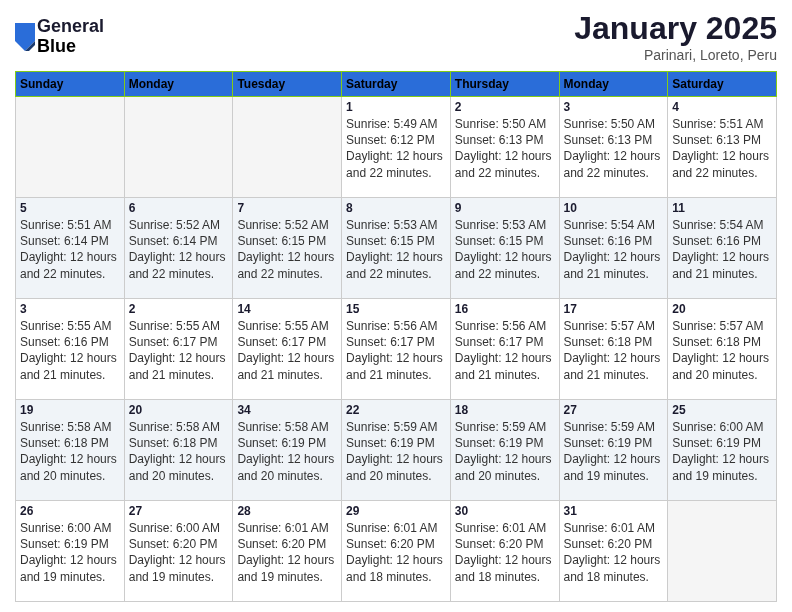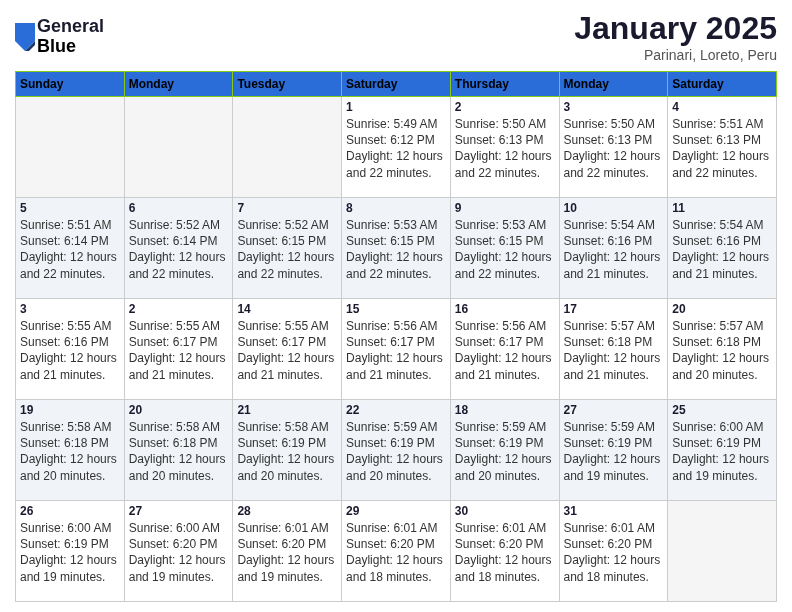--- a/index.html
+++ b/index.html
@@ -260,21 +260,21 @@
 Sunset: 6:18 PM
 Daylight: 12 hours and 20 minutes.</div>
           </td>
           <td>
             <span class="day-num">20</span>
             <div class="day-info" style="white-space: pre-line;">Sunrise: 5:58 AM
 Sunset: 6:18 PM
 Daylight: 12 hours and 20 minutes.</div>
           </td>
           <td>
-            <span class="day-num">21</span>
+            <span class="day-num">34</span>
             <div class="day-info" style="white-space: pre-line;">Sunrise: 5:58 AM
 Sunset: 6:19 PM
 Daylight: 12 hours and 20 minutes.</div>
           </td>
           <td>
             <span class="day-num">22</span>
             <div class="day-info" style="white-space: pre-line;">Sunrise: 5:59 AM
 Sunset: 6:19 PM
 Daylight: 12 hours and 20 minutes.</div>
           </td>

